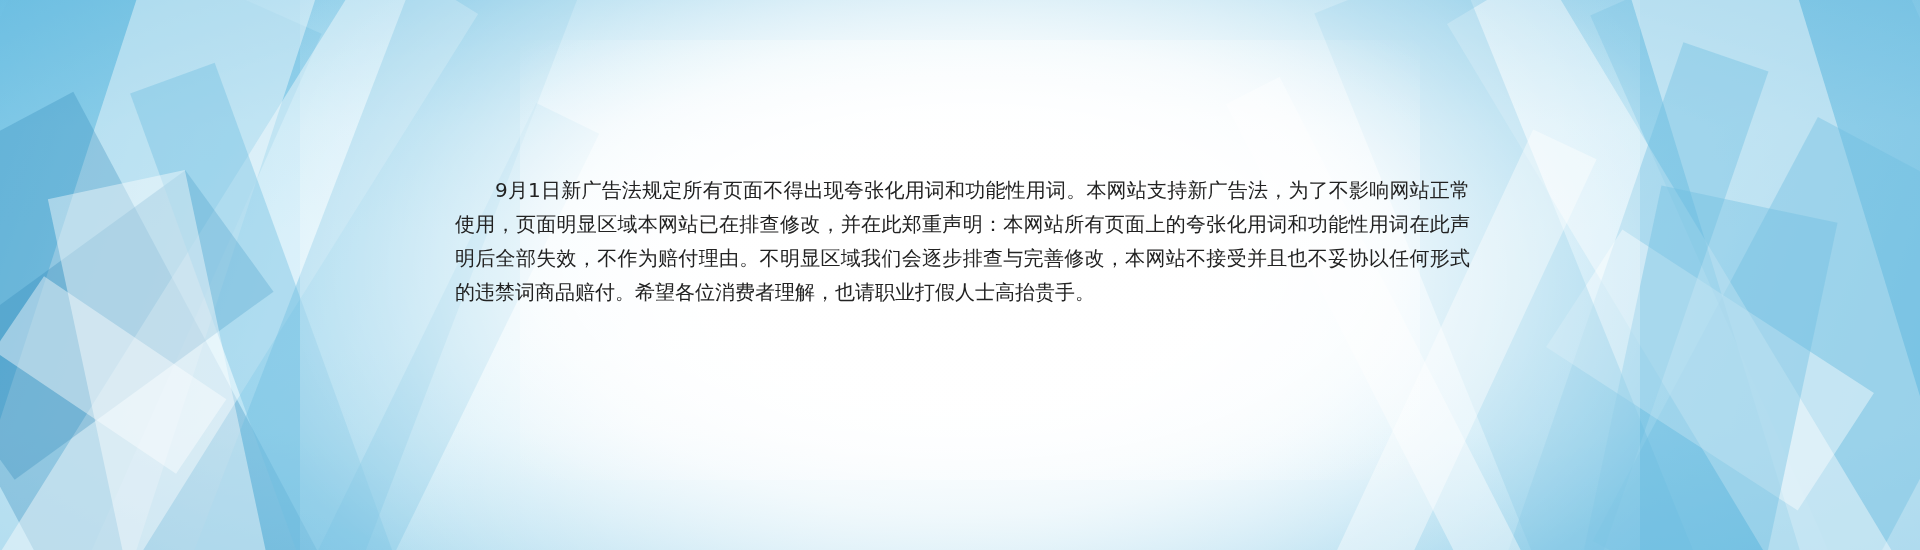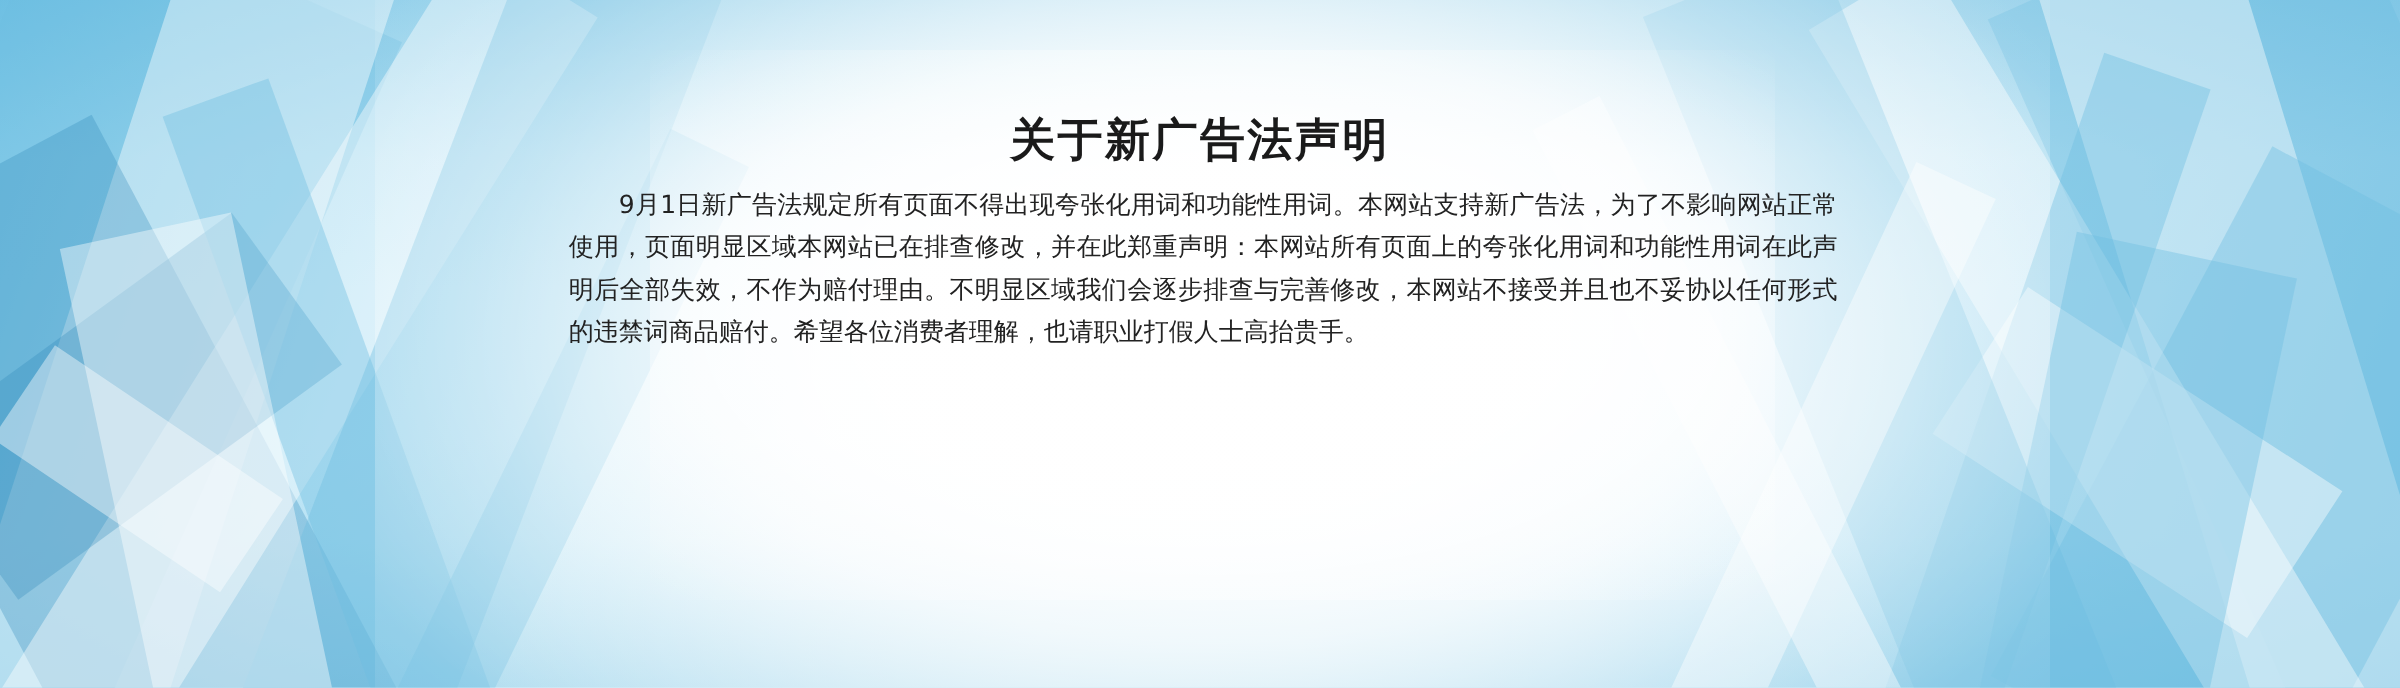--- a/index.html
+++ b/index.html
@@ -131,21 +131,21 @@
     text-align: justify;
     text-justify: inter-character;
     font-family: "DejaVu Sans", "Liberation Sans", sans-serif;
   }
 
   .para {
     margin: 0;
     text-align: justify;
     text-justify: inter-character;
   }
-  .para-indent { text-indent: 2em; }
+  .para-indent { text-indent: 2em; margin-top: 27px; }
 </style>
 </head>
 <body>
 
 <div id="banner">
 
   <div class="deco sky-top"></div>
   <div class="deco sky-bottom"></div>
 
   <div class="deco sh sh-mid  l1"></div>
@@ -168,20 +168,19 @@
   <div class="deco sh sh-mid  r7"></div>
   <div class="deco sh sh-lite r8"></div>
   <div class="deco sh sh-mid  r9"></div>
   <div class="deco sh sh-lite r10"></div>
 
   <div class="deco glow"></div>
   <div class="deco glow2"></div>
 
   <div id="content">
 
-    <div id="page-title">关于新广告法声明</div>
 
     <div id="body-copy">
       <p class="para para-indent">9月1日新广告法规定所有页面不得出现夸张化用词和功能性用词。本网站支持新广告法，为了不影响网站正常使用，页面明显区域本网站已在排查修改，并在此郑重声明：本网站所有页面上的夸张化用词和功能性用词在此声明后全部失效，不作为赔付理由。不明显区域我们会逐步排查与完善修改，本网站不接受并且也不妥协以任何形式的违禁词商品赔付。希望各位消费者理解，也请职业打假人士高抬贵手。</p>
     </div>
 
   </div>
 </div>
 
 </body></html>

